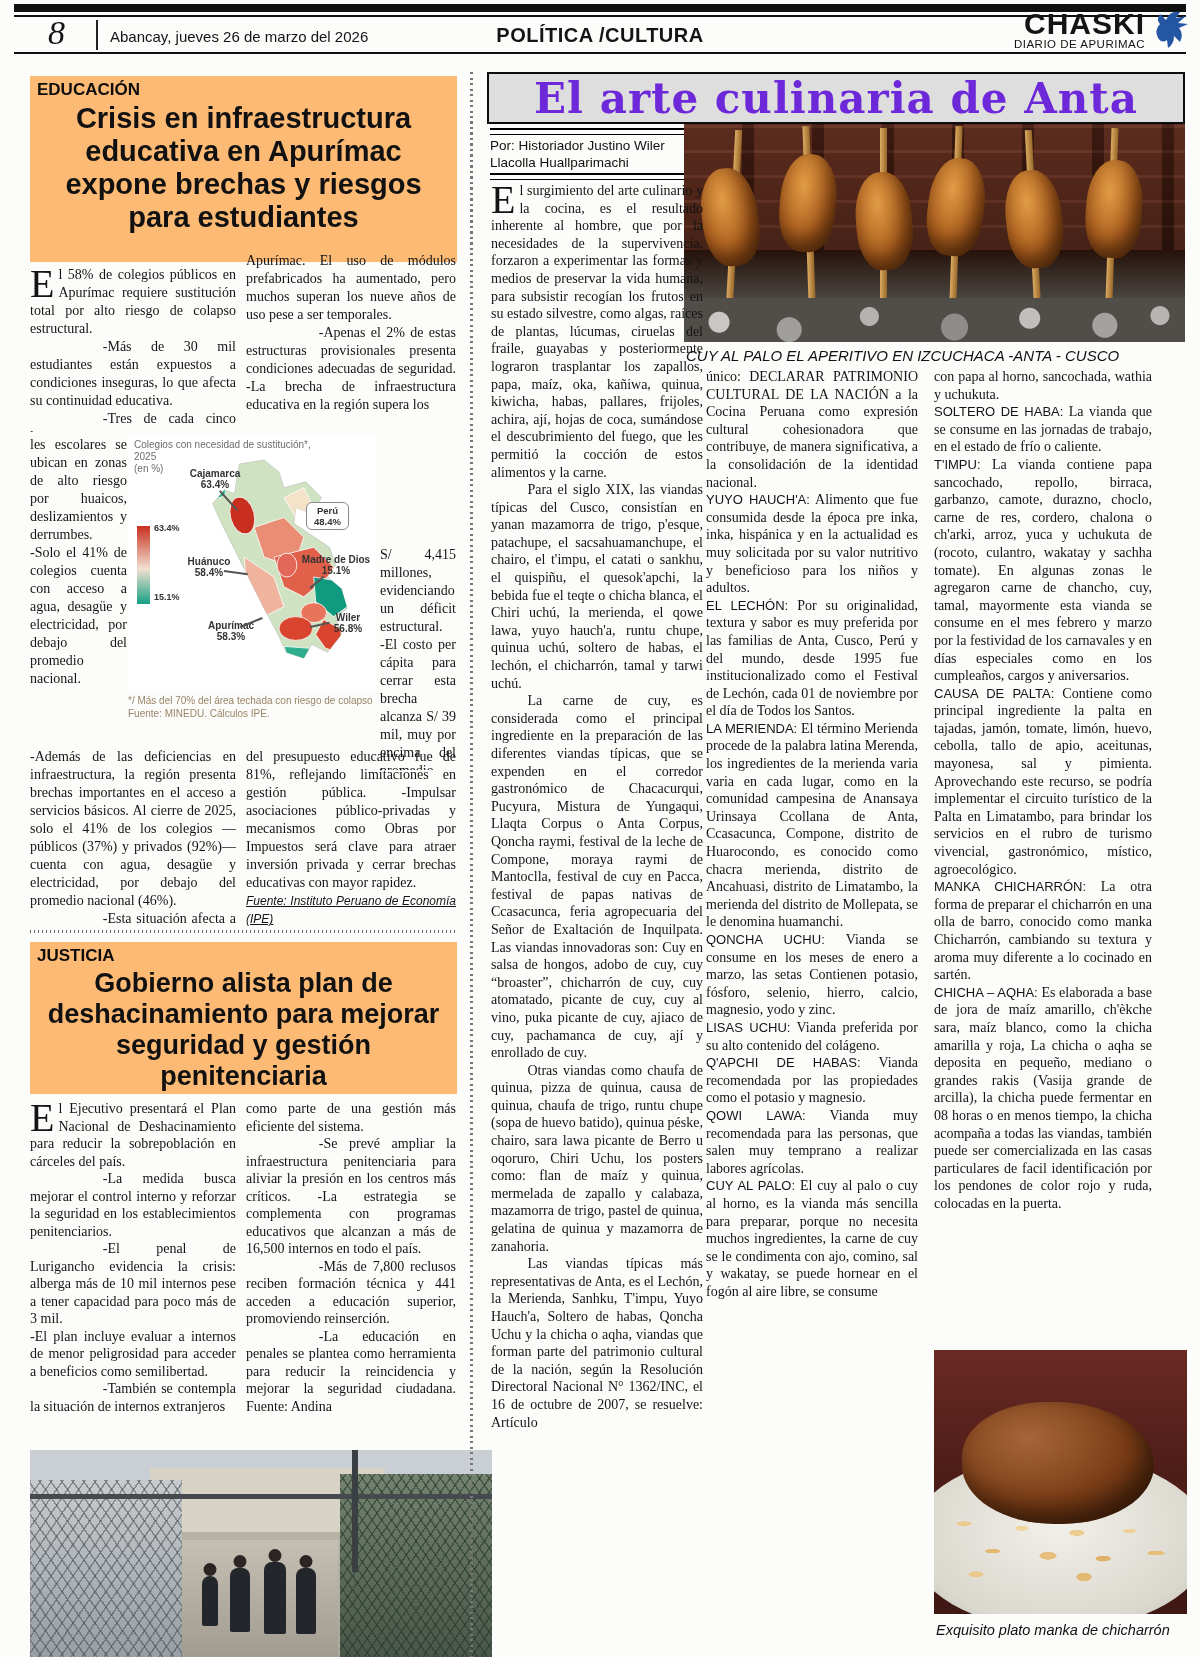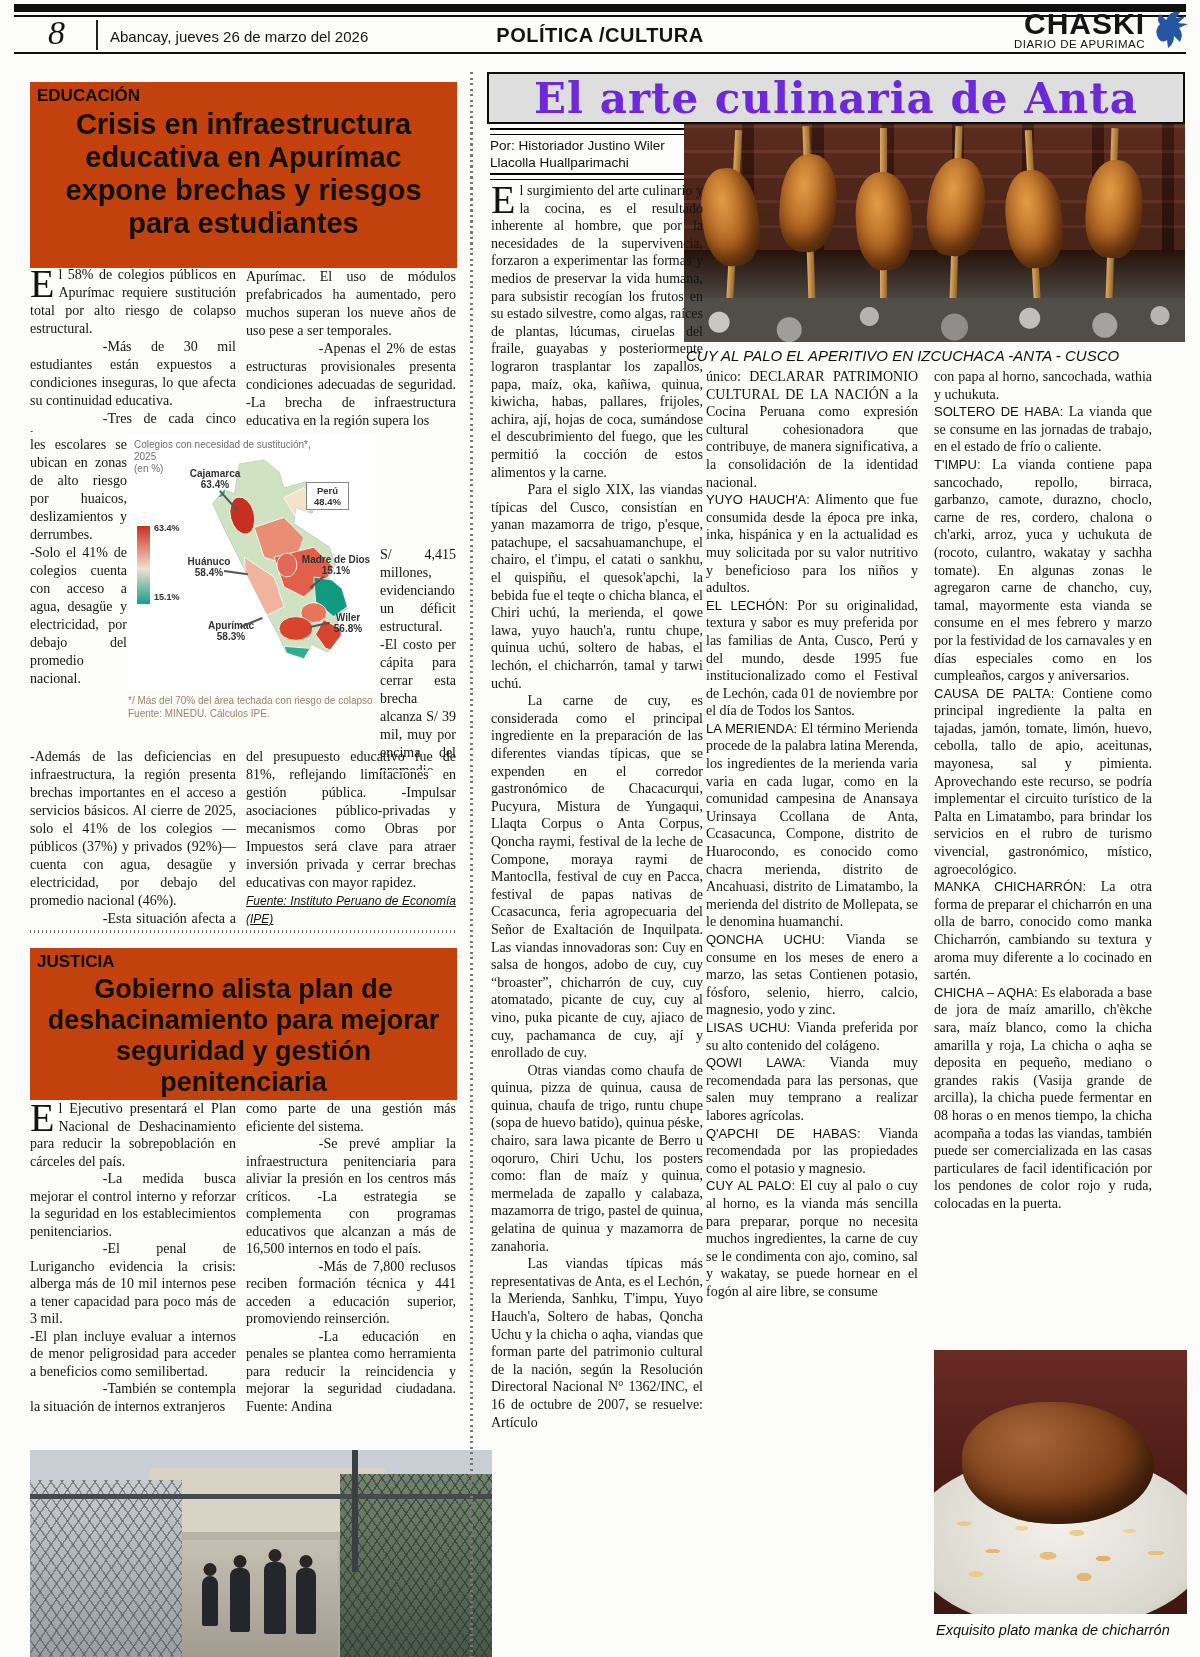--- a/index.html
+++ b/index.html
@@ -16,21 +16,21 @@
   .hdr-date{left:110px;top:28px;font:15px "Liberation Sans",sans-serif;}
   .hdr-section{left:400px;top:24px;width:400px;text-align:center;
                font:700 20px "Liberation Sans",sans-serif;letter-spacing:.5px;}
   .masthead{left:980px;top:10px;width:165px;text-align:right;font-family:"Liberation Sans",sans-serif;}
   .masthead .big{font-size:30px;font-weight:800;letter-spacing:1px;line-height:28px;}
   .masthead .sub{font-size:11.5px;letter-spacing:.5px;}
   .bird{left:1150px;top:8px;width:40px;height:44px;}
   .bird svg{width:100%;height:100%;fill:#2456a4;}
 
   
-  .graybox{background:#c2410c;margin-top:6px;}
+  .graybox{background:#fdba74;}
   .kicker{font:700 17px "Liberation Sans",sans-serif;color:#0d0d0d;}
   .headline{font-family:"Liberation Sans",sans-serif;font-weight:700;text-align:center;color:#111;}
   .bodytxt p{margin:0;text-align:justify;}
   .bodytxt{font-size:14px;line-height:18px;}
   .ind{text-indent:5.2em;}
   .ind2{text-indent:2.6em;}
   .gap{margin-top:12px;}
   .lead::first-letter{float:left;font-size:40px;line-height:31px;padding:2px 4px 0 0;font-weight:400;}
   .src{font-style:italic;font-family:"Liberation Sans",sans-serif;font-size:12px;text-decoration:underline;}
   .clipped{overflow:hidden;}
@@ -153,21 +153,21 @@
 
   <p class="lead">El 58% de colegios públicos en Apurímac requiere sustitución total por alto riesgo de colapso estructural.</p>
       <p class="ind">-Más de 30 mil estudiantes están expuestos a condiciones inseguras, lo que afecta su continuidad educativa.</p>
       <p class="ind">-Tres de cada cinco loca-</p>
     </div>
   <div class="abs bodytxt clipped" style="left:30px;top:436px;width:97px;height:308px;">
 
   <p>les escolares se ubican en zonas de alto riesgo por huaicos, deslizamientos y derrumbes.</p>
       <p class="gap">-Solo el 41% de colegios cuenta con acceso a agua, desagüe y electricidad, por debajo del promedio nacional.</p>
     </div>
-  <div class="abs bodytxt clipped" style="left:246px;top:268px;width:210px;height:276px;">
+  <div class="abs bodytxt clipped" style="left:246px;top:252px;width:210px;height:276px;">
 
   <p>Apurímac.  El uso de módulos prefabricados ha aumentado, pero muchos superan los nueve años de uso pese a ser temporales.</p>
       <p class="ind">-Apenas el 2% de estas estructuras provisionales presenta condiciones adecuadas de seguridad.  -La brecha de infraestructura educativa en la región supera los</p>
     </div>
   <div class="abs bodytxt clipped" style="left:380px;top:546px;width:76px;height:224px;">
 
   <p>S/ 4,415 millones, evidenciando un déficit estructural.</p>
       <p>-El costo per cápita para cerrar esta brecha alcanza S/ 39 mil, muy por encima del promedio nacional.</p>
     </div>
   <div class="abs bodytxt clipped" style="left:30px;top:748px;width:206px;height:178px;">
@@ -205,21 +205,21 @@
         <ellipse cx="130" cy="156" rx="13" ry="10" fill="#e8745c"></ellipse>
         <ellipse cx="112" cy="172" rx="17" ry="12" fill="#d9442e"></ellipse>
         <path d="M140,163 L158,173 L156,196 L142,192 L132,178 Z" fill="#d9442e"></path>
         <path d="M100,190 L126,192 L140,200 L128,214 L106,206 Z" fill="#2fae8f"></path>
         <ellipse cx="34" cy="34" rx="7" ry="6" fill="#2fae8f"></ellipse>
       </g>
     </svg>
     <div class="mlabel" style="left:56px;top:34px;width:62px;">
       <span>Cajamarca</span><br><span>63.4%</span>
     </div>
-    <div class="peru-tag" style="left:178px;top:48px;">
+    <div class="peru-tag" style="left:178px;top:68px;border-radius:6px;">
       <span>Perú</span><br><span>48.4%</span>
     </div>
     <div class="mlabel" style="left:52px;top:122px;width:58px;text-align:center;">
       <span>Huánuco</span><br><span>58.4%</span>
     </div>
     <div class="mlabel" style="left:170px;top:120px;width:76px;">
       <span>Madre de Dios</span><br><span>15.1%</span>
     </div>
     <div class="mlabel" style="left:72px;top:186px;width:62px;">
       <span>Apurímac</span><br><span>58.3%</span>
@@ -313,22 +313,22 @@
 
   <div class="abs cul-col clipped" style="left:706px;top:368px;width:212px;height:1289px;">
     <p>único: DECLARAR PATRIMONIO CULTURAL DE LA NACIÓN a la Cocina Peruana como expresión cultural cohesionadora que contribuye, de manera significativa, a la consolidación de la identidad nacional.</p>
     <div>
 
     <p><span class="term">YUYO HAUCH'A:</span> <span>Alimento que fue consumida desde la época pre inka, inka, hispánica y en la actualidad es muy solicitada por su valor nutritivo y beneficioso para los niños y adultos.</span></p>
         <p><span class="term">EL LECHÓN:</span> <span>Por su originalidad, textura y sabor es muy preferida por las familias de Anta, Cusco, Perú y del mundo, desde 1995 fue institucionalizado como el Festival de Lechón, cada 01 de noviembre por el día de Todos los Santos.</span></p>
         <p><span class="term">LA MERIENDA:</span> <span>El término Merienda procede de la palabra latina Merenda, los ingredientes de la merienda varia varia en cada lugar, como en la comunidad campesina de Anansaya Urinsaya Ccollana de Anta, Ccasacunca, Compone, distrito de Huarocondo, es conocido como chacra merienda, distrito de Ancahuasi, distrito de Limatambo, la merienda del distrito de Mollepata, se le denomina huamanchi.</span></p>
         <p><span class="term">QONCHA UCHU:</span> <span>Vianda se consume en los meses de enero a marzo, las setas Contienen potasio, fósforo, selenio, hierro, calcio, magnesio, yodo y zinc.</span></p>
         <p><span class="term">LISAS UCHU:</span> <span>Vianda preferida por su alto contenido del colágeno.</span></p>
+        <p><span class="term">Q'APCHI DE HABAS:</span> <span>Vianda recomendada por las propiedades como el potasio y magnesio.</span></p>
         <p><span class="term">QOWI LAWA:</span> <span>Vianda muy recomendada para las personas, que salen muy temprano a realizar labores agrícolas.</span></p>
-        <p><span class="term">Q'APCHI DE HABAS:</span> <span>Vianda recomendada por las propiedades como el potasio y magnesio.</span></p>
         <p><span class="term">CUY AL PALO:</span> <span>El cuy al palo o cuy al horno, es la vianda más sencilla para preparar, porque no necesita muchos ingredientes, la carne de cuy se le condimenta con ajo, comino, sal y wakatay, se puede hornear en el fogón al aire libre, se consume</span></p>
       </div>
   </div>
 
   <div class="abs cul-col clipped" style="left:934px;top:368px;width:218px;height:976px;">
     <p>con papa al horno, sancochada, wathia y uchukuta.</p>
     <div>
 
     <p><span class="term">SOLTERO DE HABA:</span> <span>La vianda que se consume en las jornadas de trabajo, en el estado de frío o caliente.</span></p>
         <p><span class="term">T'IMPU:</span> <span>La vianda contiene papa sancochado, repollo, birraca, garbanzo, camote, durazno, choclo, carne de res, cordero, chalona o ch'arki, arroz, yuca y uchukuta de (rocoto, culantro, wakatay y sachha tomate). En algunas zonas le agregaron carne de chancho, cuy, tamal, mayormente esta vianda se consume en el mes febrero y marzo por la festividad de los carnavales y en días especiales como en los cumpleaños, cargos y aniversarios.</span></p>

